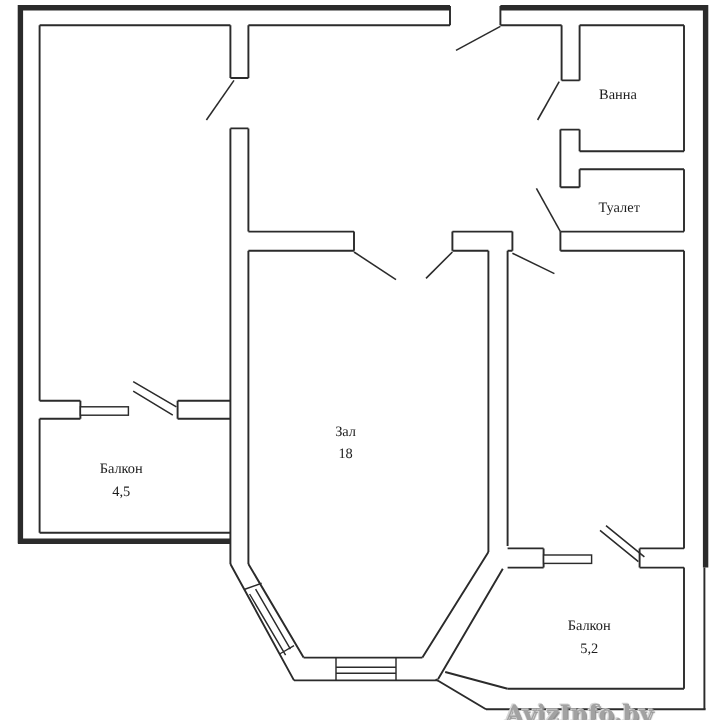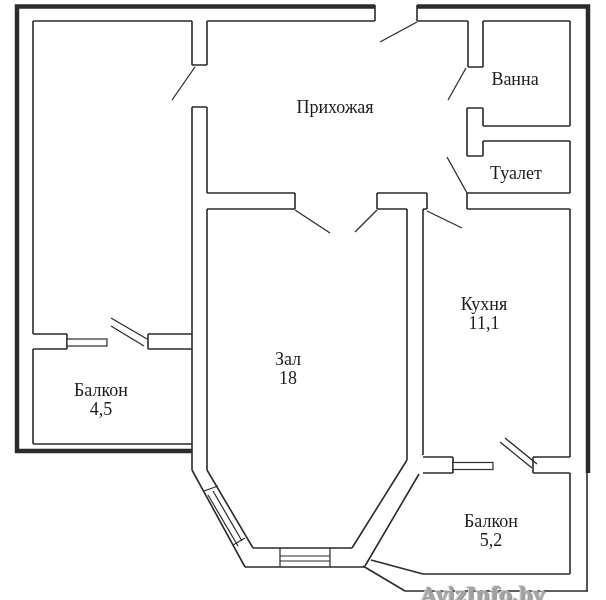--- a/index.html
+++ b/index.html
@@ -9,21 +9,21 @@
     width:606px;height:600px;
     background:#ffffff;
     overflow:hidden;
     font-family:"Liberation Serif","DejaVu Serif",serif;
   }
   .plan svg{position:absolute;left:0;top:0;}
   .room-label{
     position:absolute;
     transform:translate(-50%,-50%);
     text-align:center;
-    font-size:18px;
+    font-size:12px;
     line-height:19px;
     color:#1c1c1c;
     white-space:nowrap;
   }
   .room-label span{display:block;}
   .watermark{
     position:absolute;
     left:421px;top:580px;
     font-family:"DejaVu Serif","Liberation Serif",serif;
     font-weight:bold;
@@ -108,33 +108,28 @@
       <path d="M447,157 L467,193"></path>
       <path d="M295,210 L330,233"></path>
       <path d="M377,210 L355,232"></path>
       <path d="M427,211 L462,228"></path>
       <path d="M111,318 L147,339 M111,326 L144,346"></path>
       <path d="M500,442 L532,468 M505,438 L537,464"></path>
     </g>
   </svg>
 
   <div class="room-label" style="left:335px;top:107px">
-    <span class="rn">Прихожая</span>
   </div>
   <div class="room-label" style="left:515px;top:79px">
     <span class="rn">Ванна</span>
 
   </div>
   <div class="room-label" style="left:516px;top:173px">
     <span class="rn">Туалет</span>
 
-  </div>
-  <div class="room-label" style="left:484px;top:314px">
-    <span class="rn">Кухня</span>
-    <span class="ra">11,1</span>
   </div>
   <div class="room-label" style="left:288px;top:369px">
     <span class="rn">Зал</span>
     <span class="ra">18</span>
   </div>
   <div class="room-label" style="left:101px;top:400px">
     <span class="rn">Балкон</span>
     <span class="ra">4,5</span>
   </div>
   <div class="room-label" style="left:491px;top:531px">

